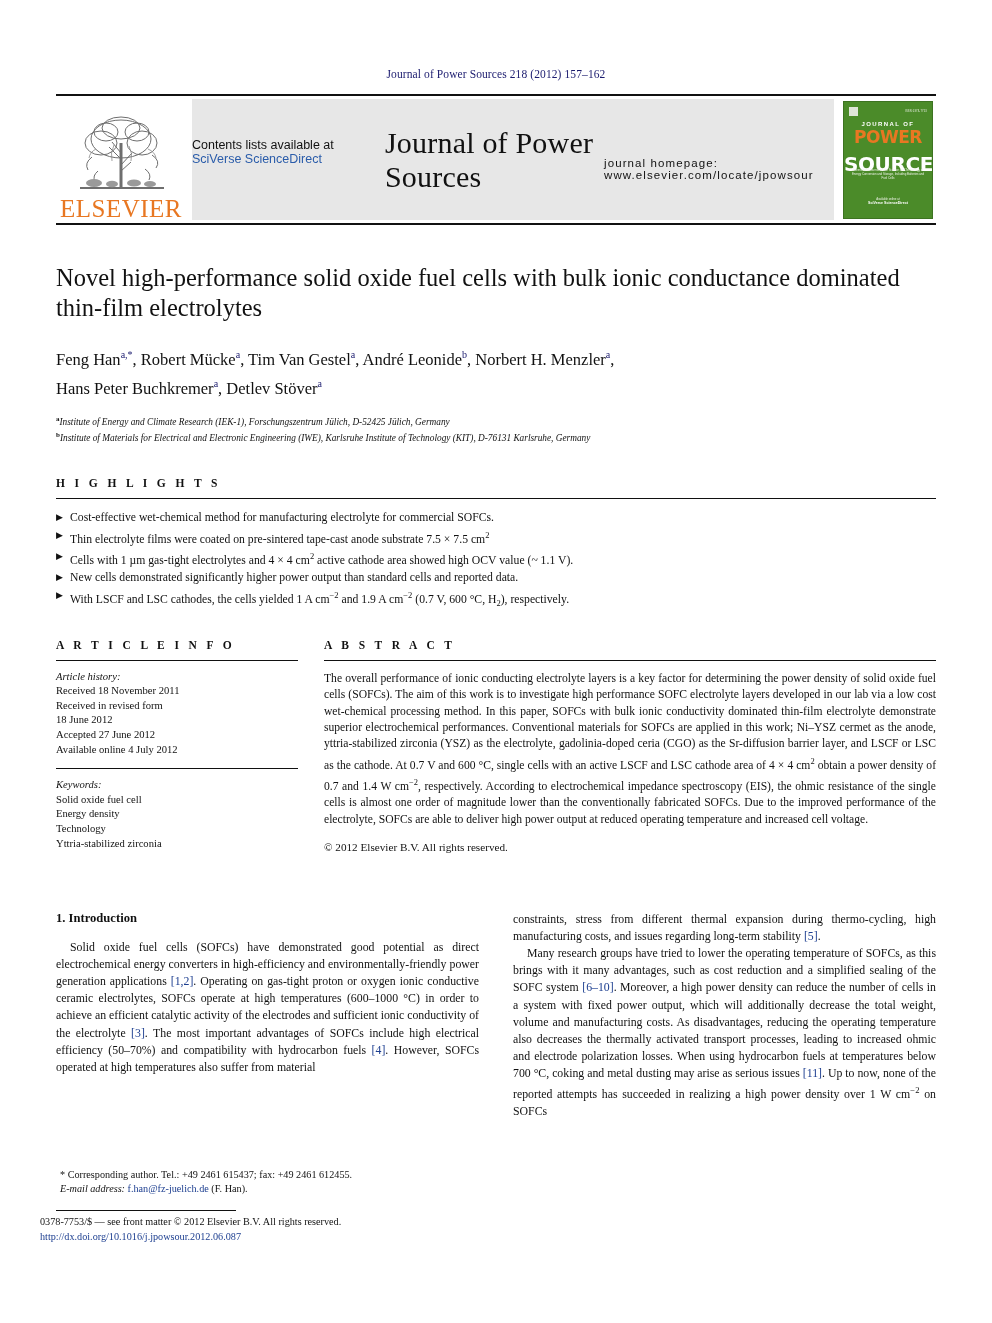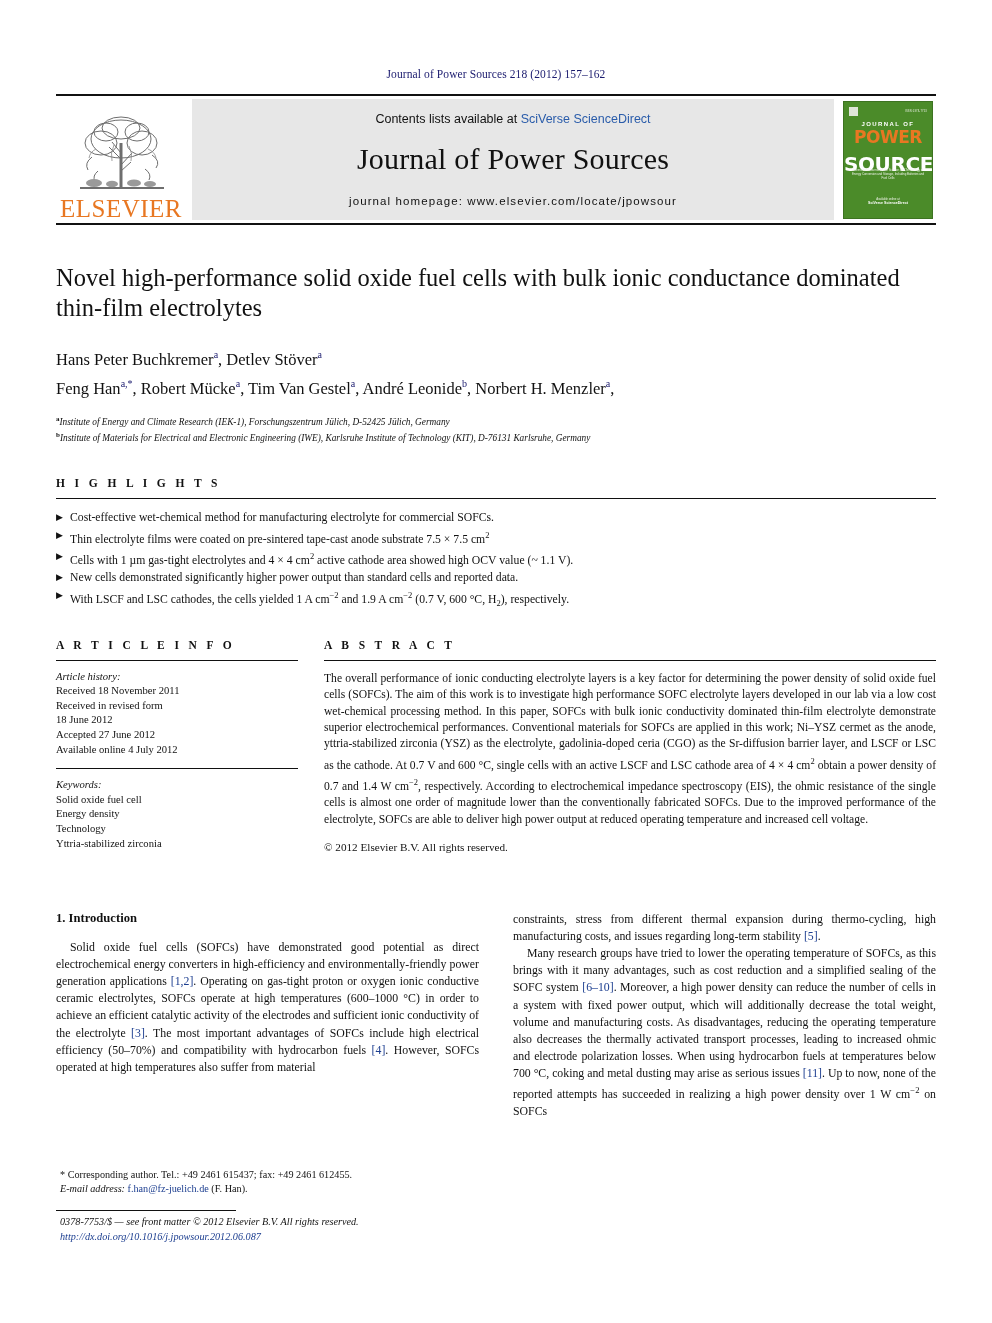--- a/index.html
+++ b/index.html
@@ -56,21 +56,21 @@
     font-size: 25px;
     letter-spacing: .5px;
     color: #E87722;
     line-height: 1;
     margin-top: 1px;
   }
   .center-box {
     flex: 1 1 auto;
     background: #e7e7e7;
     display: flex;
-    flex-direction: column;
+    flex-direction: row;
     align-items: center;
     justify-content: center;
     margin: 3px 6px 3px 6px;
   }
   .contents-line {
     font-family: "Liberation Sans", sans-serif;
     font-size: 12.5px;
     color: #111;
     margin-bottom: 16px;
   }
@@ -267,27 +267,26 @@
   .fn-line .ital { font-style: italic; }
   .foot-rule {
     position: absolute;
     left: 56px;
     top: 1210px;
     width: 180px;
     border-top: 1px solid #111;
   }
   .imprint {
     position: absolute;
-    left: 60px;
+    left: 40px;
     top: 1215px;
     width: 460px;
     font-size: 10.2px;
     line-height: 14.6px;
     color: #111;
-    font-style: italic;
   }
 </style>
 </head>
 <body>
 
 <div class="page">
 
   <div class="running-head">Journal of Power Sources 218 (2012) 157–162</div>
 
   <div class="masthead">
@@ -345,22 +344,22 @@
         </div>
       </div>
     </div>
   </div>
   <div class="masthead-rule"></div>
 
   <div class="title-block">
     <h1 class="article-title">Novel high-performance solid oxide fuel cells with bulk ionic conductance dominated thin-film electrolytes</h1>
 
     <div class="authors">
+      <div>Feng Han<sup>a,*</sup>, Robert Mücke<sup>a</sup>, Tim Van Gestel<sup>a</sup>, André Leonide<sup>b</sup>, Norbert H. Menzler<sup>a</sup>,</div>
       <div>Hans Peter Buchkremer<sup>a</sup>, Detlev Stöver<sup>a</sup></div>
-      <div>Feng Han<sup>a,*</sup>, Robert Mücke<sup>a</sup>, Tim Van Gestel<sup>a</sup>, André Leonide<sup>b</sup>, Norbert H. Menzler<sup>a</sup>,</div>
     </div>
 
     <div class="affils">
       <div><sup>a</sup><span>Institute of Energy and Climate Research (IEK-1), Forschungszentrum Jülich, D-52425 Jülich, Germany</span></div>
       <div><sup>b</sup><span>Institute of Materials for Electrical and Electronic Engineering (IWE), Karlsruhe Institute of Technology (KIT), D-76131 Karlsruhe, Germany</span></div>
     </div>
   </div>
 
   <div class="highlights">
     <div class="section-head">H I G H L I G H T S</div>

